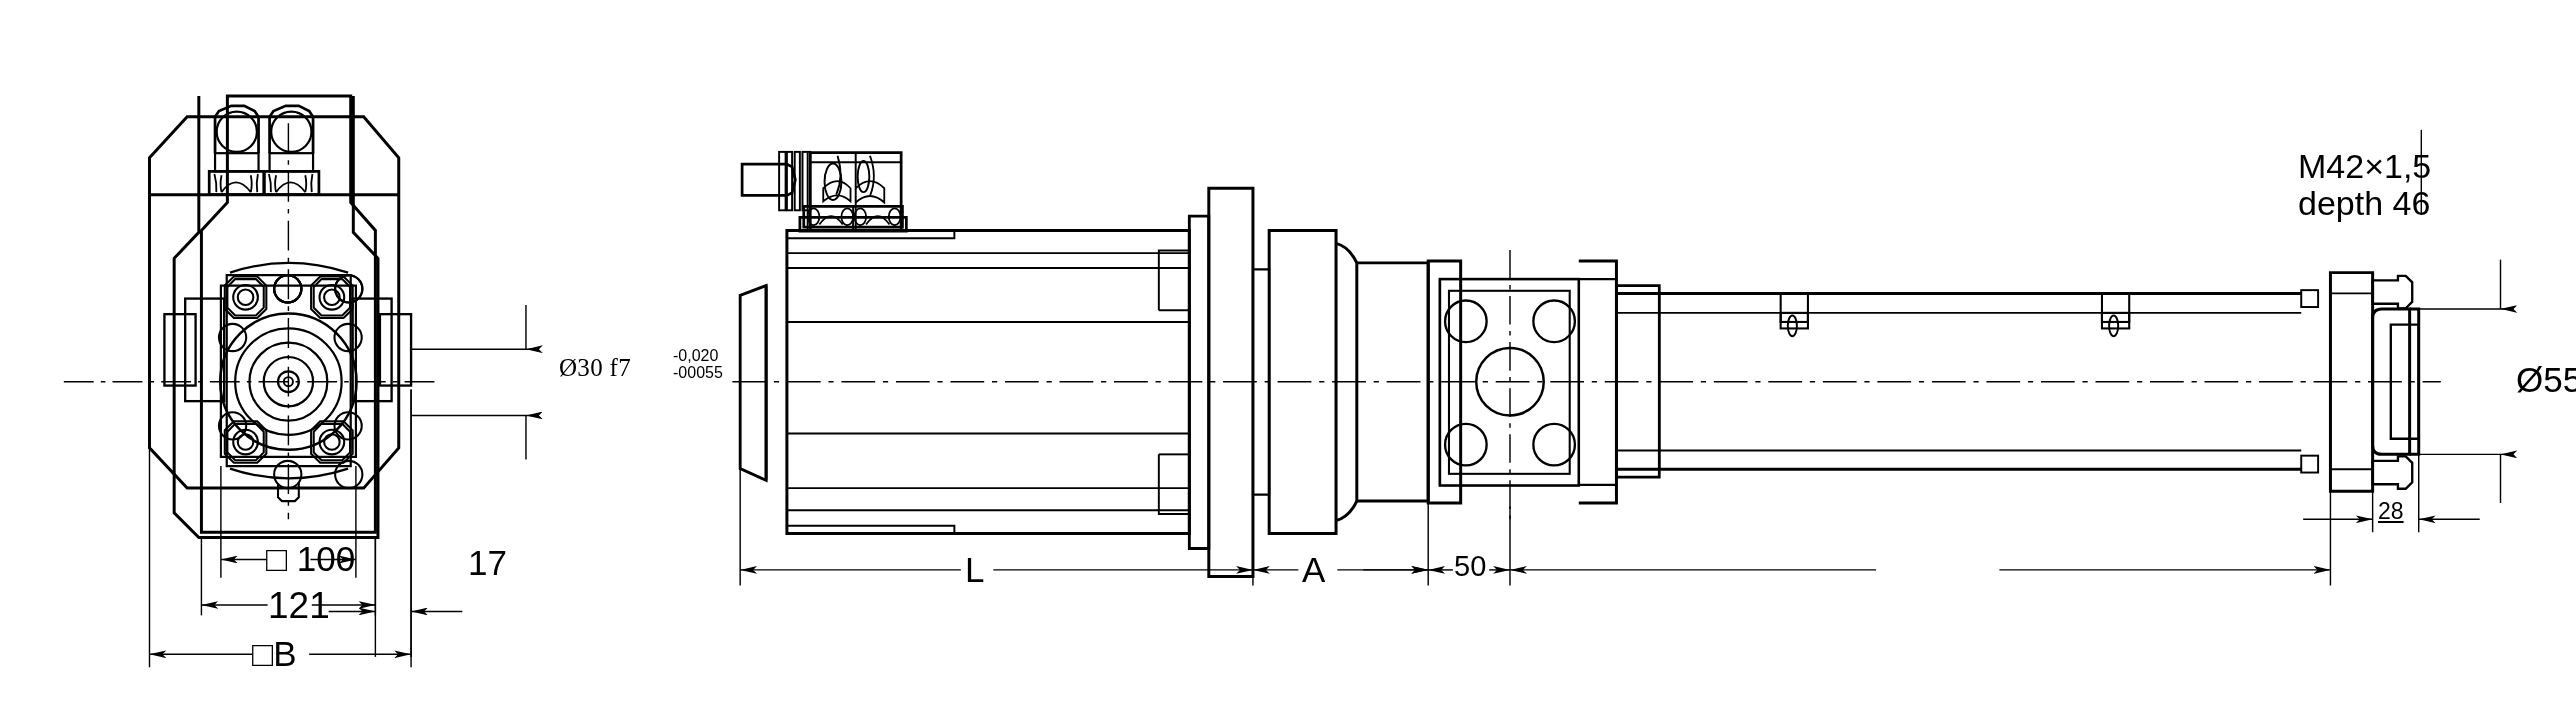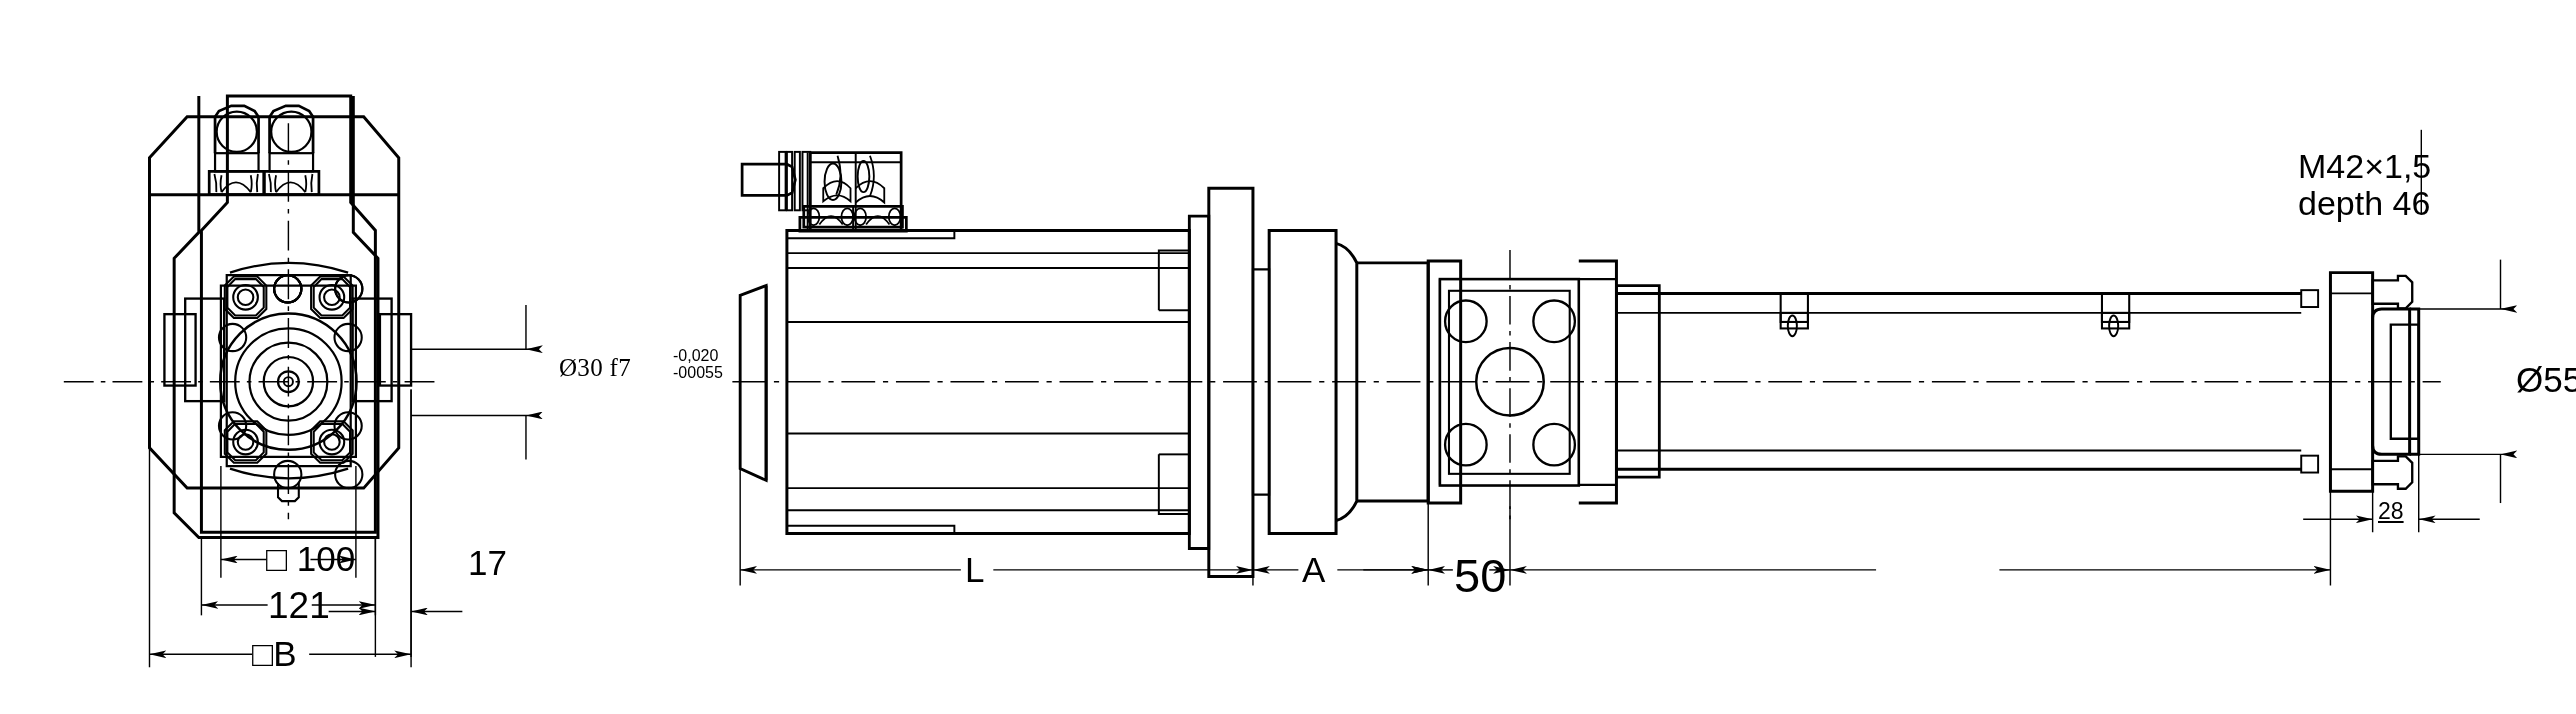--- a/index.html
+++ b/index.html
@@ -458,21 +458,21 @@
 </div>
 
 <div class="lbl" style="left:965px;top:551px;font-size:35px;">
   <span>L</span>
 </div>
 
 <div class="lbl" style="left:1302px;top:551px;font-size:35px;">
   <span>A</span>
 </div>
 
-<div class="lbl" style="left:1454px;top:551px;font-size:47px;">
+<div class="lbl" style="left:1454px;top:551px;font-size:29px;">
   <span>50</span>
 </div>
 
 
 <div class="lbl" style="left:2516px;top:361px;font-size:35px;">
   <span>Ø55</span>
 </div>
 
 <div class="lbl" style="left:2378px;top:499px;font-size:23px;text-decoration:underline;">
   <span>28</span>

